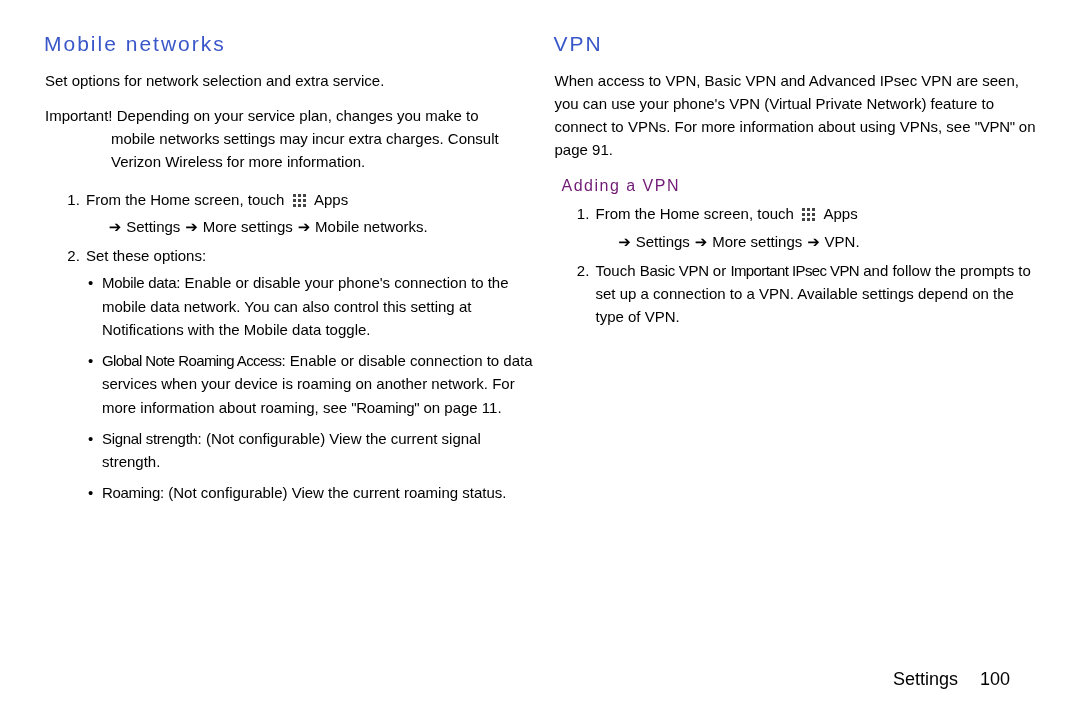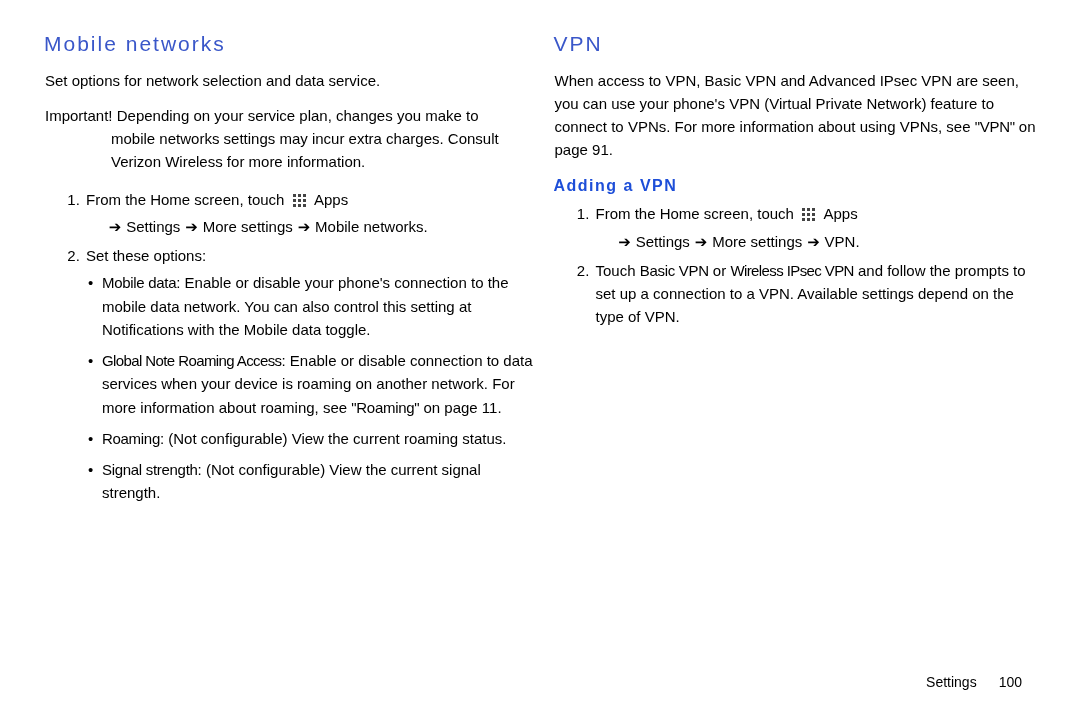--- a/index.html
+++ b/index.html
@@ -27,24 +27,24 @@
   h2.section {
     font-family: Arial, Helvetica, sans-serif;
     font-size: 21px;
     font-weight: 400;
     color: #3a57c9;
     letter-spacing: 2px;
     margin: 0 0 8px 0;
   }
   h3.sub {
     font-size: 16px;
-    font-weight: 700;
-    color: #1d4ed8;
+    font-weight: 400;
+    color: #701a75;
     letter-spacing: 1.5px;
-    margin: 10px 0 4px 0;
+    margin: 10px 0 4px 8px;
   }
   .intro {
     margin: 0 0 12px 1px;
   }
   .important {
     margin: 0 16px 14px 1px;
   }
   .important .lab {
     font-weight: 400;
   }
@@ -84,42 +84,42 @@
   }
   .cond { font-stretch: condensed; letter-spacing: -0.3px; }
   .apps-icon {
     display: inline-block;
     vertical-align: middle;
     margin: 0 3px;
   }
   .apps-icon svg { display: block; }
   .footer {
     position: absolute;
-    right: 58px;
+    right: 70px;
     bottom: 26px;
-    font-size: 14px;
+    font-size: 18px;
   }
   .footer .gap { display:inline-block; width: 22px; }
   .note-hang {
     padding-left: 40px;
     text-indent: -40px;
     margin-top: 6px;
   }
   .nowide { max-width: 520px; }
   .squeeze { letter-spacing: -0.6px; }
 </style>
 </head>
 <body>
 
 <div class="page">
 
   <div class="col col-left">
     <h2 class="section">Mobile networks</h2>
 
-    <p class="intro">Set options for network selection and data service.</p>
+    <p class="intro">Set options for network selection and extra service.</p>
 
     <p class="important hang">
       <span class="lab">Important!</span>
       <span>Depending on your service plan, changes you make to mobile networks settings may incur extra charges. Consult Verizon Wireless for more information.</span>
     </p>
 
     <ol class="steps">
       <li>
         <span>From the Home screen, touch</span>
         <span class="apps-icon">
@@ -153,24 +153,24 @@
     </ol>
 
     <ul class="bullets nowide">
       <li>
         <span class="cond">Mobile data</span><span>: Enable or disable your phone's connection to the mobile data network. You can also control this setting at Notifications with the Mobile data toggle.</span>
       </li>
       <li>
         <span class="cond squeeze">Global Note Roaming Access</span><span>: Enable or disable connection to data services when your device is roaming on another network. For more information about roaming, see </span><span class="cond">"Roaming"</span><span> on page 11.</span>
       </li>
       <li>
+        <span class="cond">Signal strength</span><span>: (Not configurable) View the current signal strength.</span>
+      </li>
+      <li>
         <span class="cond">Roaming</span><span>: (Not configurable) View the current roaming status.</span>
-      </li>
-      <li>
-        <span class="cond">Signal strength</span><span>: (Not configurable) View the current signal strength.</span>
       </li>
     </ul>
   </div>
 
   <div class="col col-right">
     <h2 class="section">VPN</h2>
 
     <p class="intro">
       <span>When access to VPN, Basic VPN and Advanced IPsec VPN are seen, you can use your phone's VPN (Virtual Private Network) feature to connect to VPNs.  For more information about using VPNs, see </span><span class="cond">"VPN"</span><span> on page 91.</span>
     </p>
@@ -199,21 +199,21 @@
         <div class="pathline">
           <span class="arrow">➔</span>
           <span>Settings</span>
           <span class="arrow">➔</span>
           <span>More settings</span>
           <span class="arrow">➔</span>
           <span>VPN.</span>
         </div>
       </li>
       <li>
-        <span>Touch </span><span class="cond">Basic VPN</span><span> or </span><span class="cond squeeze">Wireless IPsec VPN</span><span> and follow the prompts to set up a connection to a VPN. Available settings depend on the type of VPN.</span>
+        <span>Touch </span><span class="cond">Basic VPN</span><span> or </span><span class="cond squeeze">Important IPsec VPN</span><span> and follow the prompts to set up a connection to a VPN. Available settings depend on the type of VPN.</span>
       </li>
     </ol>
 
   </div>
 </div>
 
 <div class="footer">
   <span>Settings</span><span class="gap"></span><span>100</span>
 </div>
 

